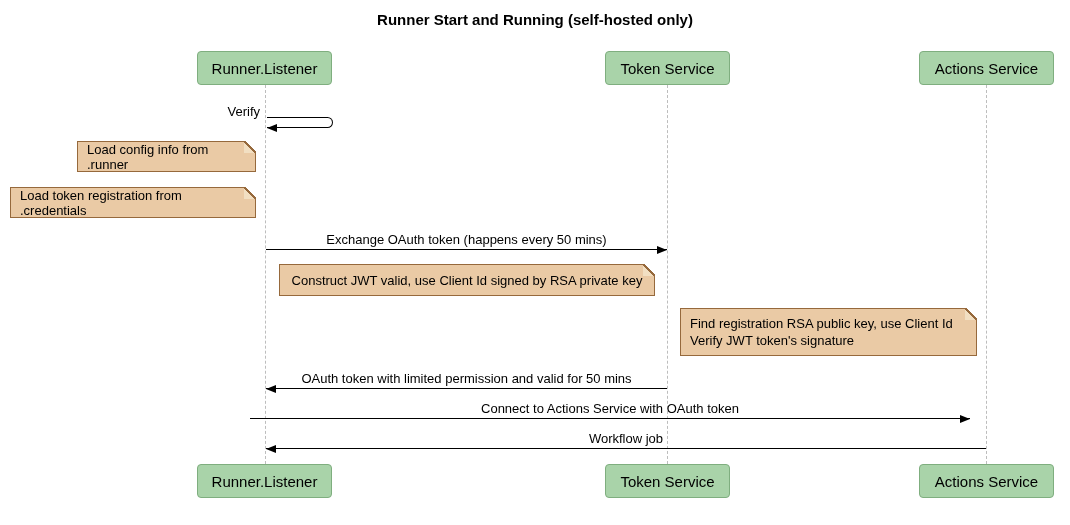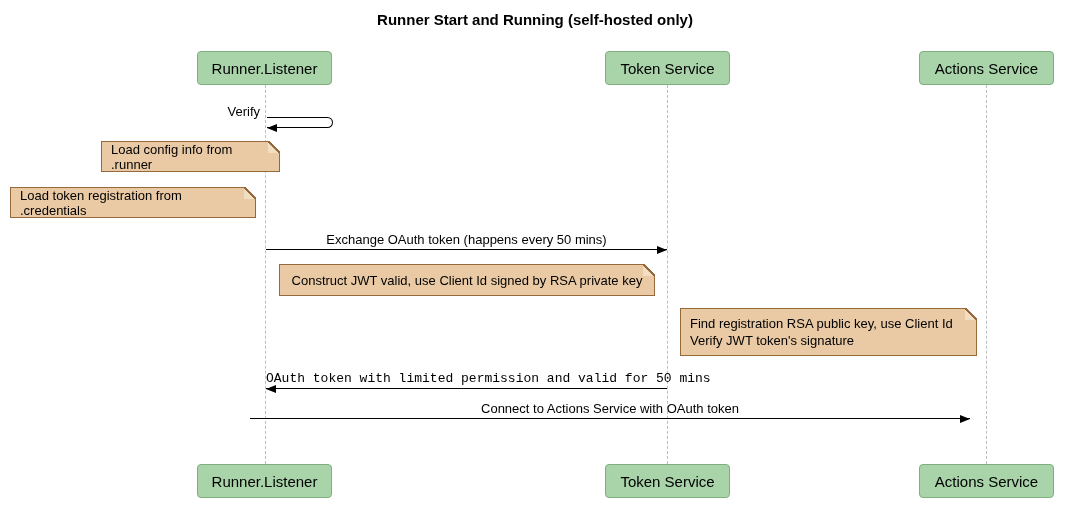--- a/index.html
+++ b/index.html
@@ -117,21 +117,21 @@
     <span>Token Service</span>
   </div>
   <div class="participant" style="left:919px; top:464px; width:135px;">
     <span>Actions Service</span>
   </div>
 
   <div class="self-label">Verify</div>
   <div class="self-loop"></div>
   <div class="self-head"></div>
 
-  <div class="note" style="left:77px; top:141px; width:179px; height:31px;margin-left:24px;">
+  <div class="note" style="left:77px; top:141px; width:179px; height:31px;">
     <span>Load config info from .runner</span>
   </div>
 
   <div class="note" style="left:10px; top:187px; width:246px; height:31px;">
     <span>Load token registration from .credentials</span>
   </div>
 
   <div class="msg" style="left:266px; top:232px; width:401px;">
     <div class="msg-label">Exchange OAuth token (happens every 50 mins)</div>
     <div class="msg-line"></div>
@@ -140,26 +140,31 @@
 
   <div class="note" style="left:279px; top:264px; width:376px; height:32px;">
     <span>Construct JWT valid, use Client Id signed by RSA private key</span>
   </div>
 
   <div class="note multiline" style="left:680px; top:308px; width:297px; height:48px;">
     <span>Find registration RSA public key, use Client Id</span>
     <span>Verify JWT token's signature</span>
   </div>
 
-  <div class="msg" style="left:266px; top:371px; width:401px;font-family:Liberation Mono, monospace;">
+  <div class="msg" style="left:266px; top:371px; width:401px;">
     <div class="msg-label">OAuth token with limited permission and valid for 50 mins</div>
     <div class="msg-line"></div>
     <div class="head-l"></div>
   </div>
 
   <div class="msg" style="left:250px; top:401px; width:720px;">
     <div class="msg-label">Connect to Actions Service with OAuth token</div>
     <div class="msg-line"></div>
     <div class="head-r"></div>
   </div>
 
+  <div class="msg" style="left:266px; top:431px; width:720px;">
+    <div class="msg-label">Workflow job</div>
+    <div class="msg-line"></div>
+    <div class="head-l"></div>
+  </div>
 
 </div>
 
 </body></html>

